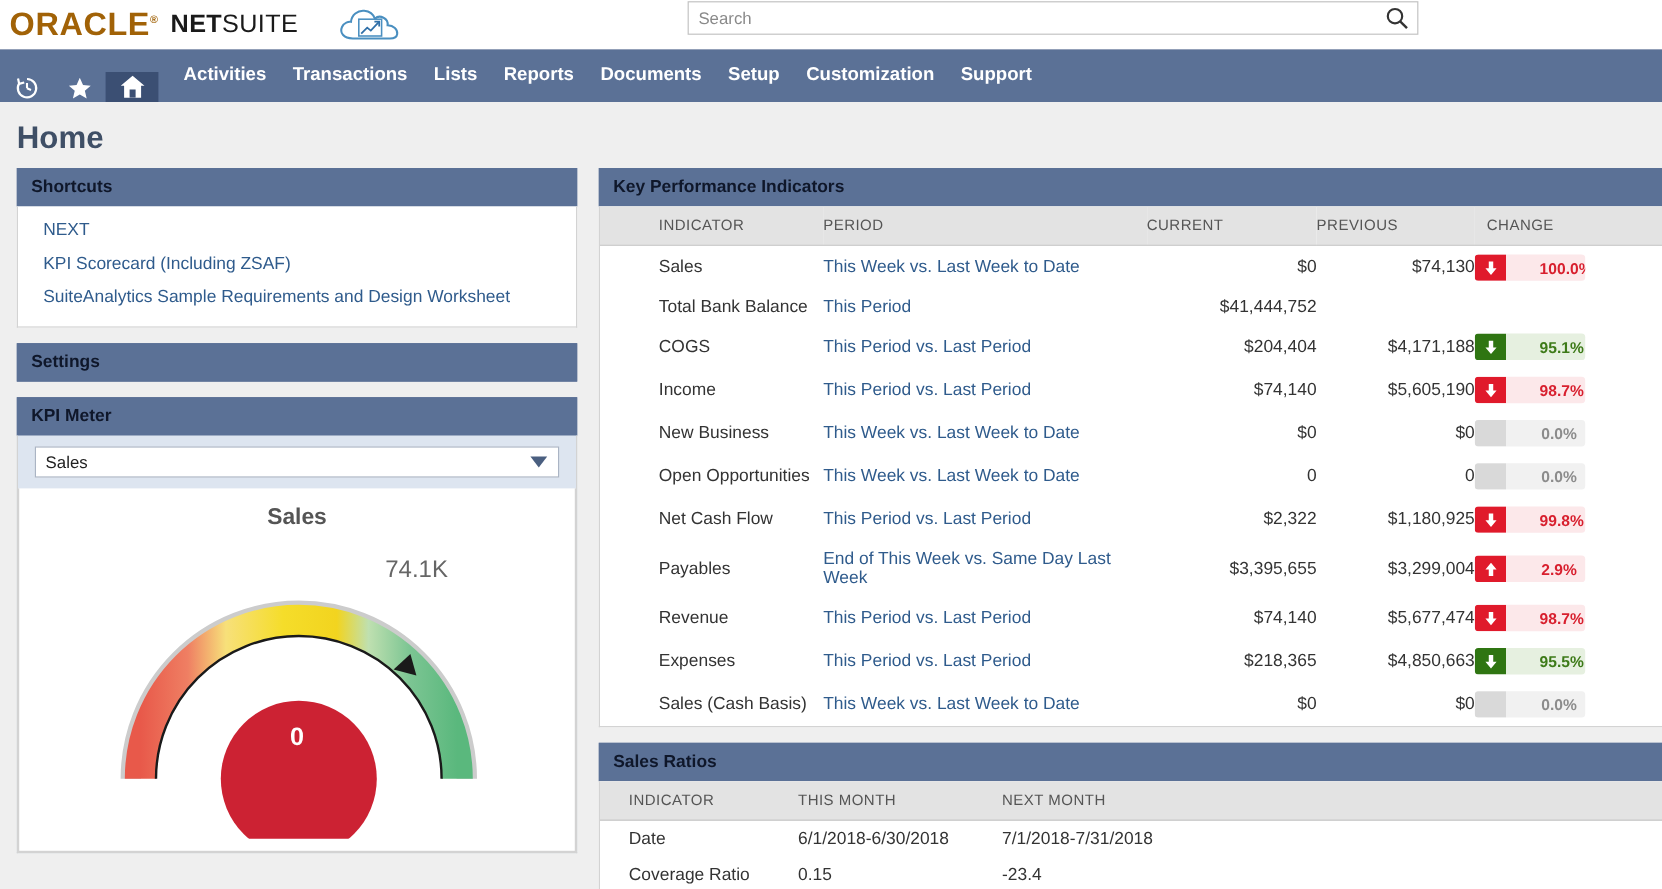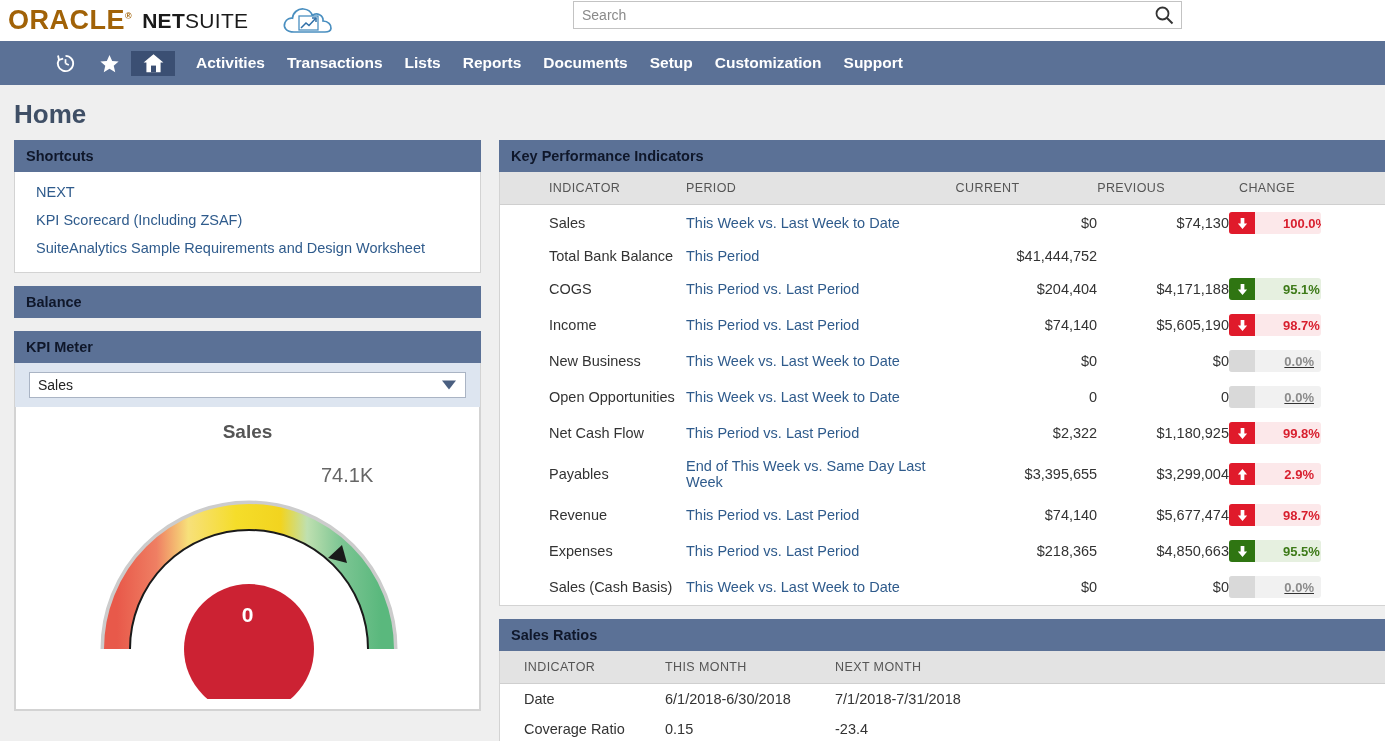--- a/index.html
+++ b/index.html
@@ -69,22 +69,21 @@
     width: 34px; height: 26px;
     display: flex; align-items: center; justify-content: center;
     cursor: pointer; background: transparent; border: none;
   }
 
   
   .navbar {
     height: 44px;
     background: #5b7196;
     display: flex;
-    align-items: center;
-    padding-left: 43px;
+    align-items: flex-end;
   }
   .nav-icon {
     width: 44px;
     display: flex; align-items: center; justify-content: center;
     cursor: pointer;
   }
   .nav-icon.active { background: #3b4f73; }
   .nav-links {
     display: flex; align-items: center;
     gap: 0px;
@@ -251,21 +250,21 @@
     padding-right: 7px;
     font-size: 13px;
     font-weight: bold;
   }
   .badge.neg  { background: #fce8ea; }
   .badge.neg .arrow { background: #e01a2b; }
   .badge.neg .pct { color: #d81f2e; }
   .badge.pos  { background: #e6f0e0; }
   .badge.pos .arrow { background: #2f7512; }
   .badge.pos .pct { color: #3d7a18; }
-  .badge.flat { background: #f1f1f1; text-decoration: underline; }
+  .badge.flat { background: #f1f1f1; }
   .badge.flat .arrow { background: #d9d9d9; }
   .badge.flat .pct { color: #8c8c8c; }
 
   
   table.ratios { width: 100%; border-collapse: collapse; }
   table.ratios thead th {
     background: #e3e3e3;
     color: #555;
     font-size: 12.5px;
     font-weight: normal;
@@ -350,21 +349,21 @@
       <div class="portlet-body">
         <div class="shortcut-list">
           <a href="#">NEXT</a>
           <a href="#">KPI Scorecard (Including ZSAF)</a>
           <a href="#">SuiteAnalytics Sample Requirements and Design Worksheet</a>
         </div>
       </div>
     </div>
 
     <div class="portlet head-only">
-      <div class="portlet-head">Balance</div>
+      <div class="portlet-head">Settings</div>
     </div>
 
     <div class="portlet">
       <div class="portlet-head">KPI Meter</div>
       <div class="meter-body">
         <div class="kpi-select">
           <span>Sales</span>
           <span class="caret"></span>
         </div>
 

